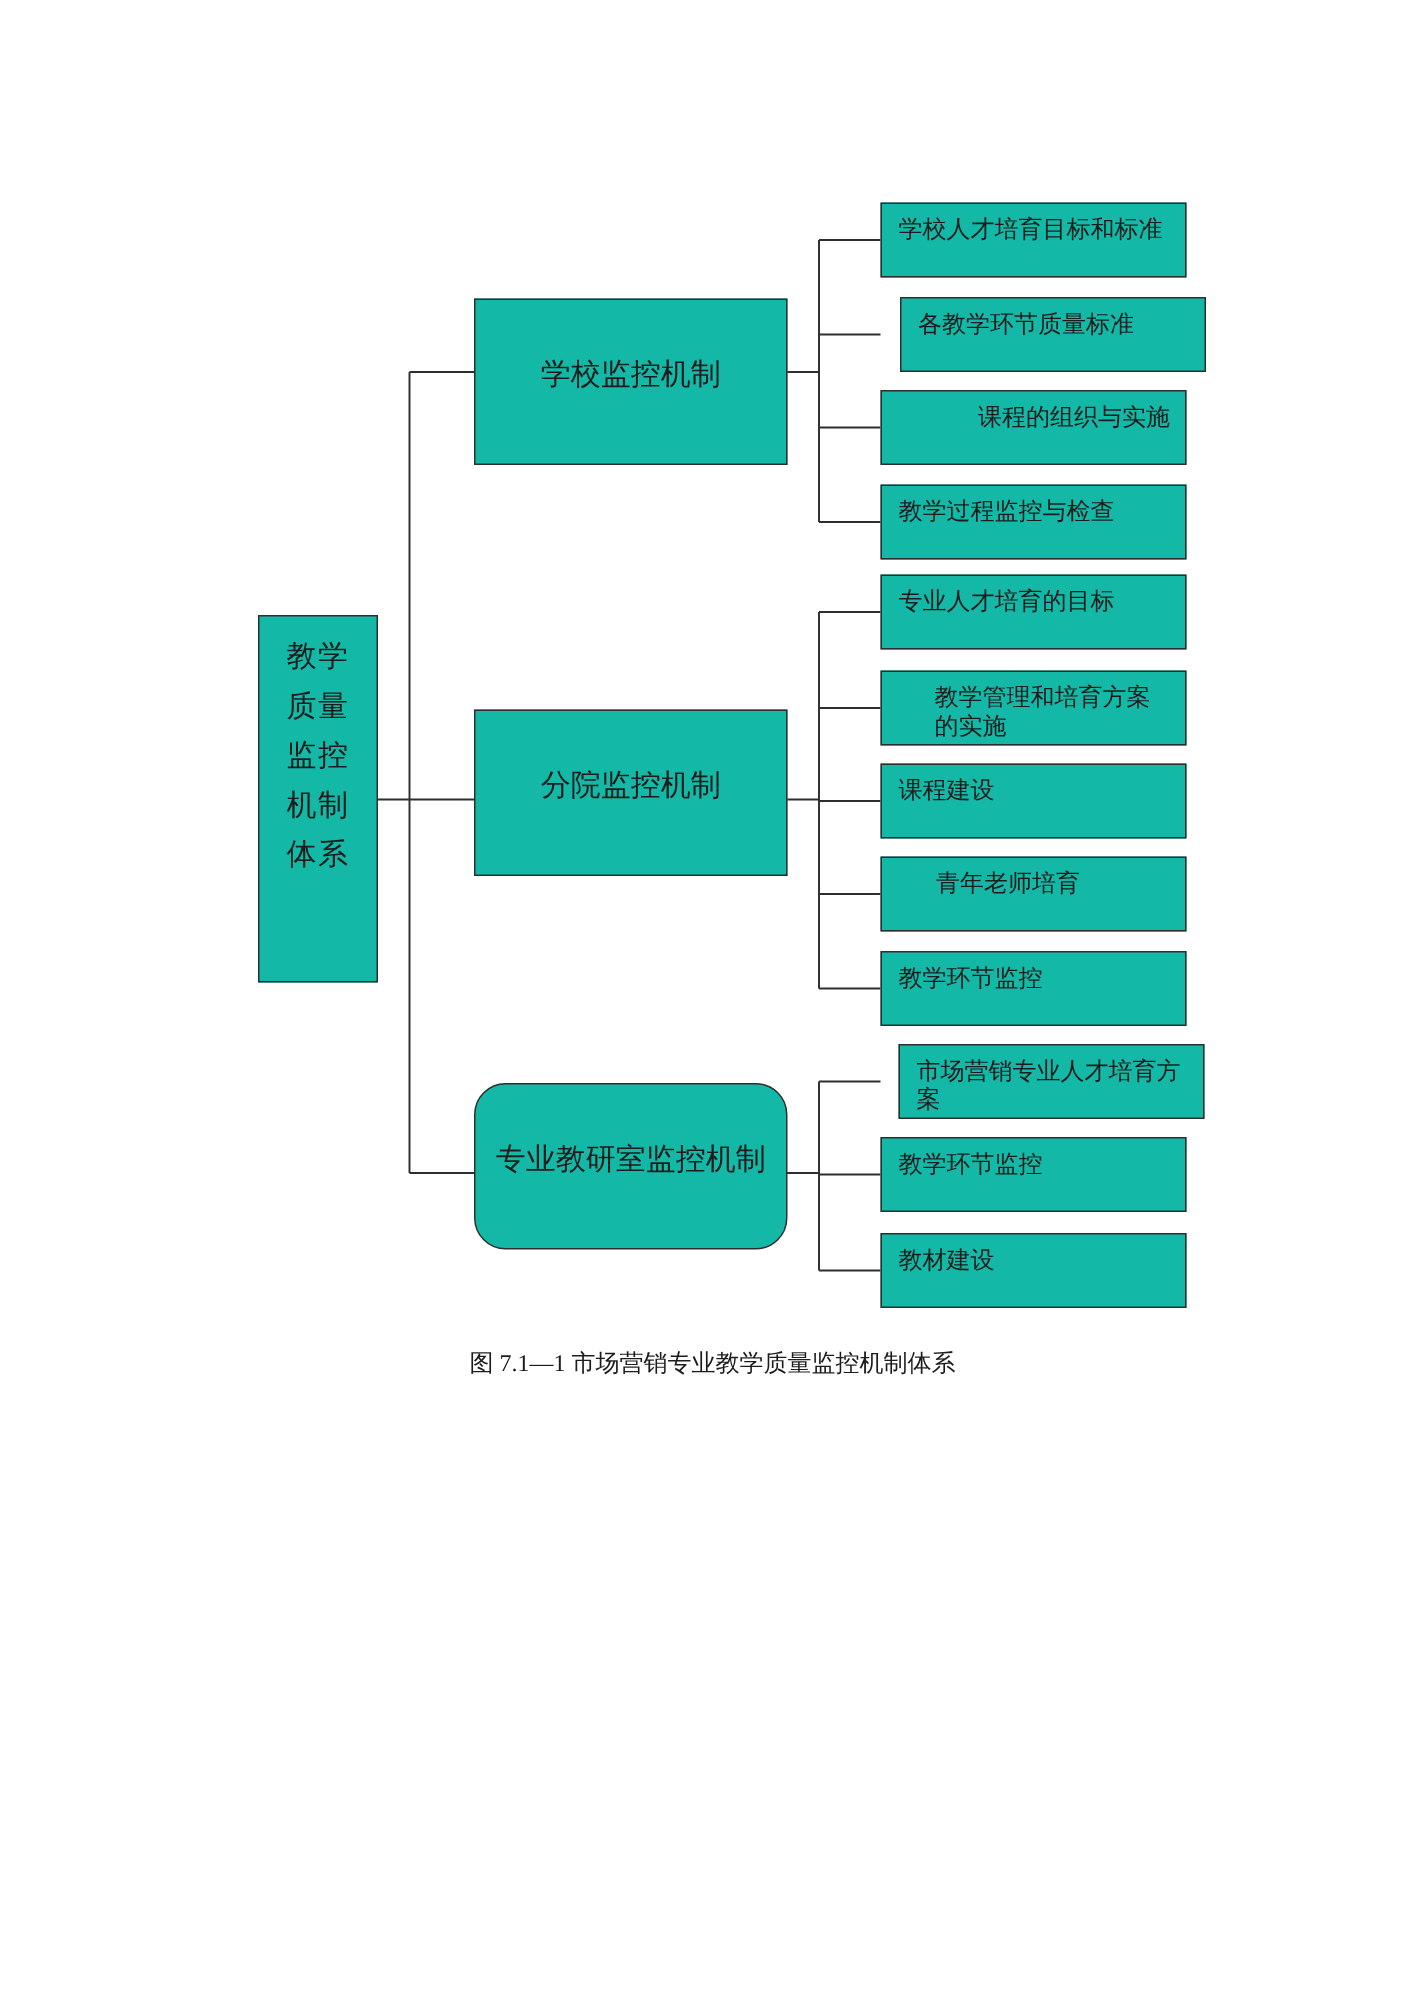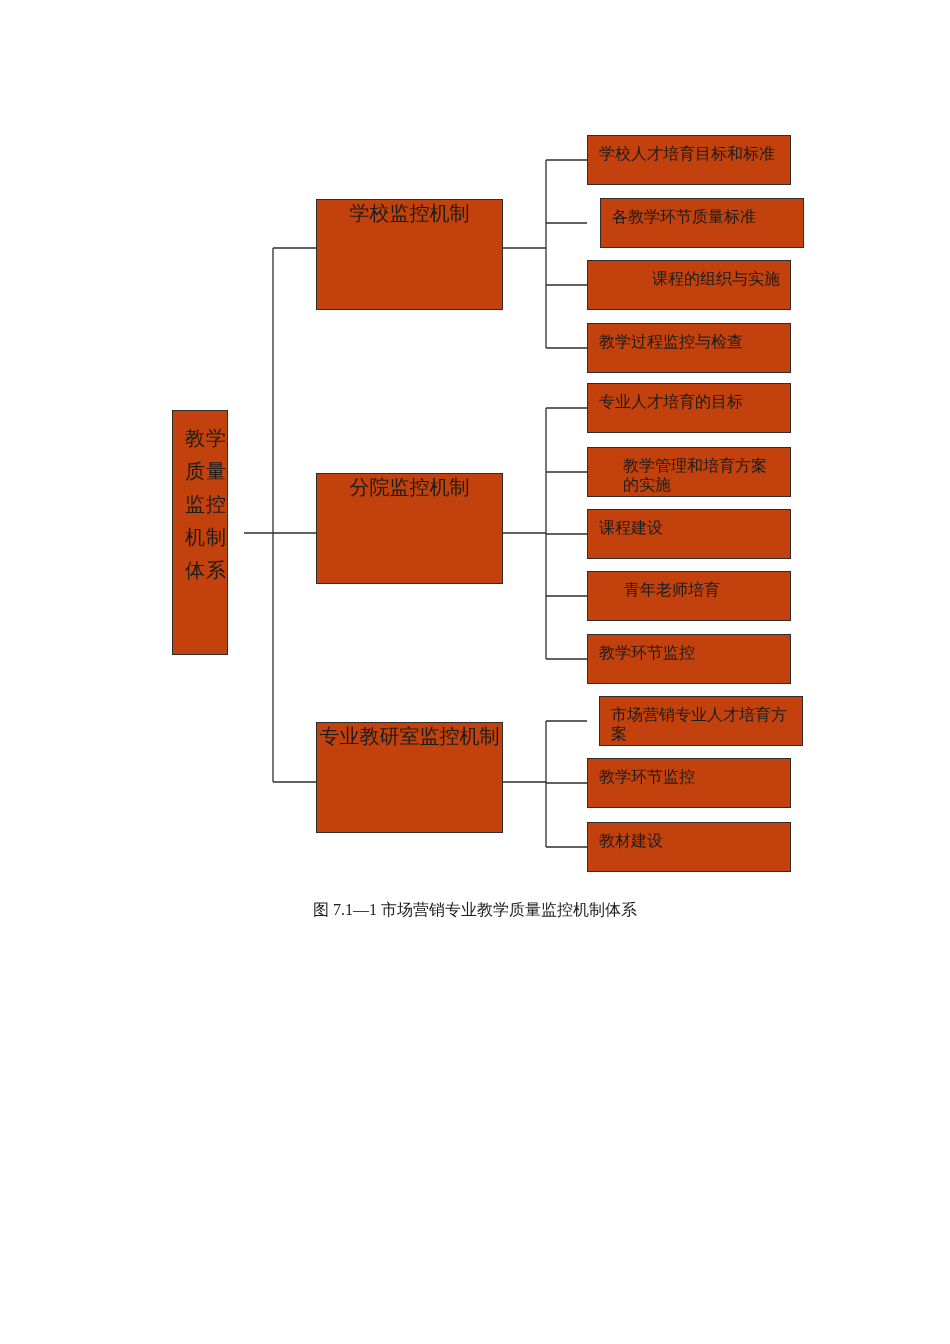--- a/index.html
+++ b/index.html
@@ -14,39 +14,40 @@
     overflow:hidden;
   }
   svg.connectors {
     position:absolute; left:0; top:0;
     width:950px; height:1344px;
     color:var(--line-color);
   }
   svg.connectors line { stroke:currentColor; stroke-width:1.3; }
   .box {
     position:absolute;
-    background:#c2410c;
+    background:#14b8a6;
     border:1px solid var(--line-color);
   }
   .root-box {
-    left:172px; top:410px; width:56px; height:245px;
+    left:172px; top:410px; width:80px; height:245px;
     font-size:20px; line-height:33px;
     padding-top:11px;
-    text-align:right;
+    text-align:center;
     letter-spacing:1px;
   }
   .branch-box {
-    left:316px; width:187px; height:111px;
+    left:316px; width:209px; height:111px;
     font-size:20px;
+    padding-top:36px;
     text-align:center;
     white-space:nowrap;
   }
   .branch-a { top:199px; }
   .branch-b { top:473px; }
-  .branch-c { top:722px; }
+  .branch-c { top:722px;border-radius:21px; }
   .leaf-box {
     left:587px; width:204px; height:50px;
     font-size:16px; line-height:19px;
     padding:8px 10px 0 11px;
     text-align:left;
   }
   .caption {
     position:absolute;
     left:0; top:900px; width:100%;
     text-align:center;

